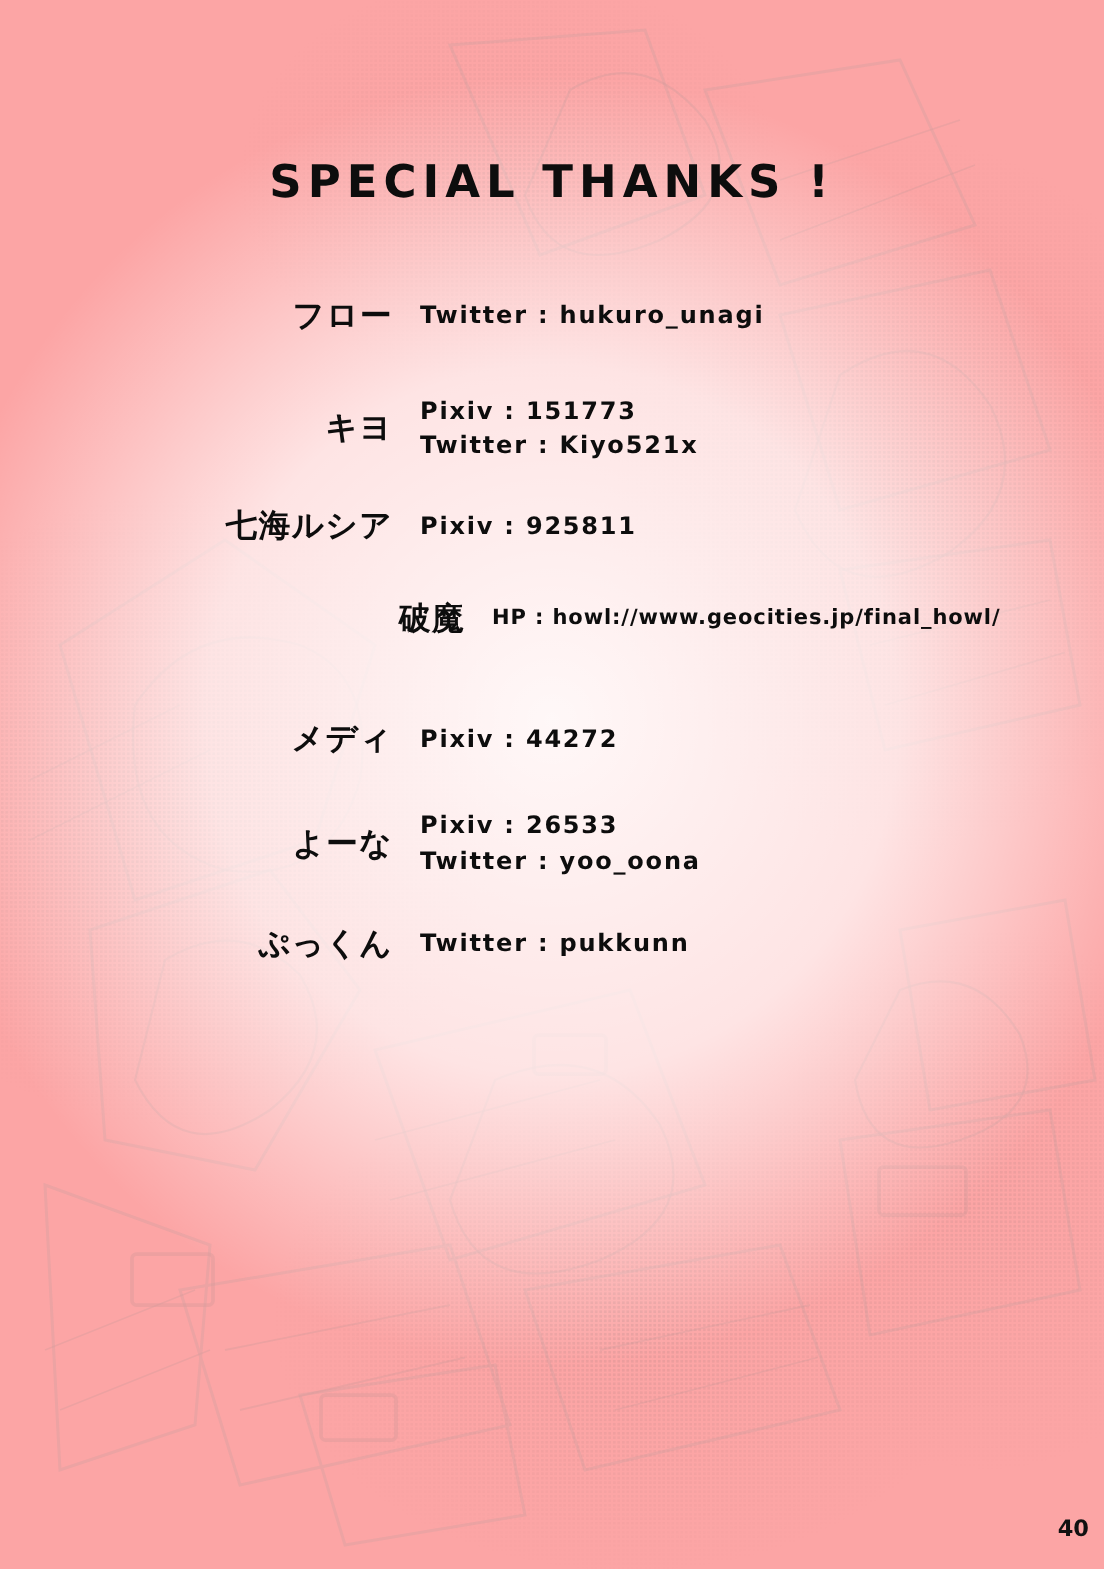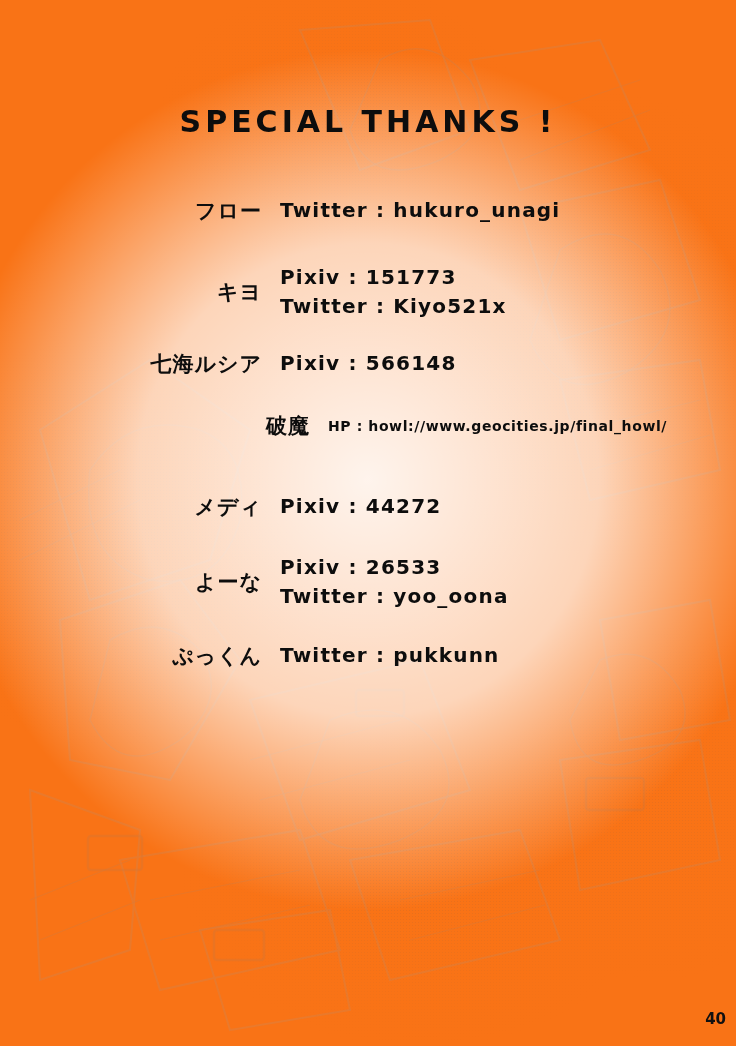--- a/index.html
+++ b/index.html
@@ -4,21 +4,21 @@
 <style>
   html, body {
     margin: 0;
     padding: 0;
     background: #ffffff;
   }
   .page {
     position: relative;
     width: 736px;
     height: 1046px;
-    background: #f97316;
+    background: #fca5a5;
     overflow: hidden;
     font-family: "DejaVu Sans", sans-serif;
     color: #111111;
   }
 
   
   .bg-art {
     position: absolute;
     inset: 0;
     pointer-events: none;
@@ -97,21 +97,21 @@
     font-size: 21px;
     font-weight: bold;
     color: #0d0d0d;
     box-sizing: border-box;
     letter-spacing: 1px;
   }
   .entry .lines {
     flex: 1;
   }
   .entry .line {
-    font-size: 20px;
+    font-size: 16px;
     font-weight: bold;
     color: #0d0d0d;
     letter-spacing: 1.2px;
     line-height: 1.45;
     white-space: nowrap;
   }
   .entry .line.small {
     font-size: 14px;
     letter-spacing: 0.6px;
   }
@@ -208,21 +208,21 @@
         <div class="name">キヨ</div>
         <div class="lines">
           <div class="line">Pixiv : 151773</div>
           <div class="line">Twitter : Kiyo521x</div>
         </div>
       </div>
 
       <div class="entry e-nanami">
         <div class="name">七海ルシア</div>
         <div class="lines">
-          <div class="line">Pixiv : 566148</div>
+          <div class="line">Pixiv : 925811</div>
         </div>
       </div>
 
       <div class="entry e-hama">
         <div class="name">破魔</div>
         <div class="lines">
           <div class="line small">HP : howl://www.geocities.jp/final_howl/</div>
         </div>
       </div>
 

